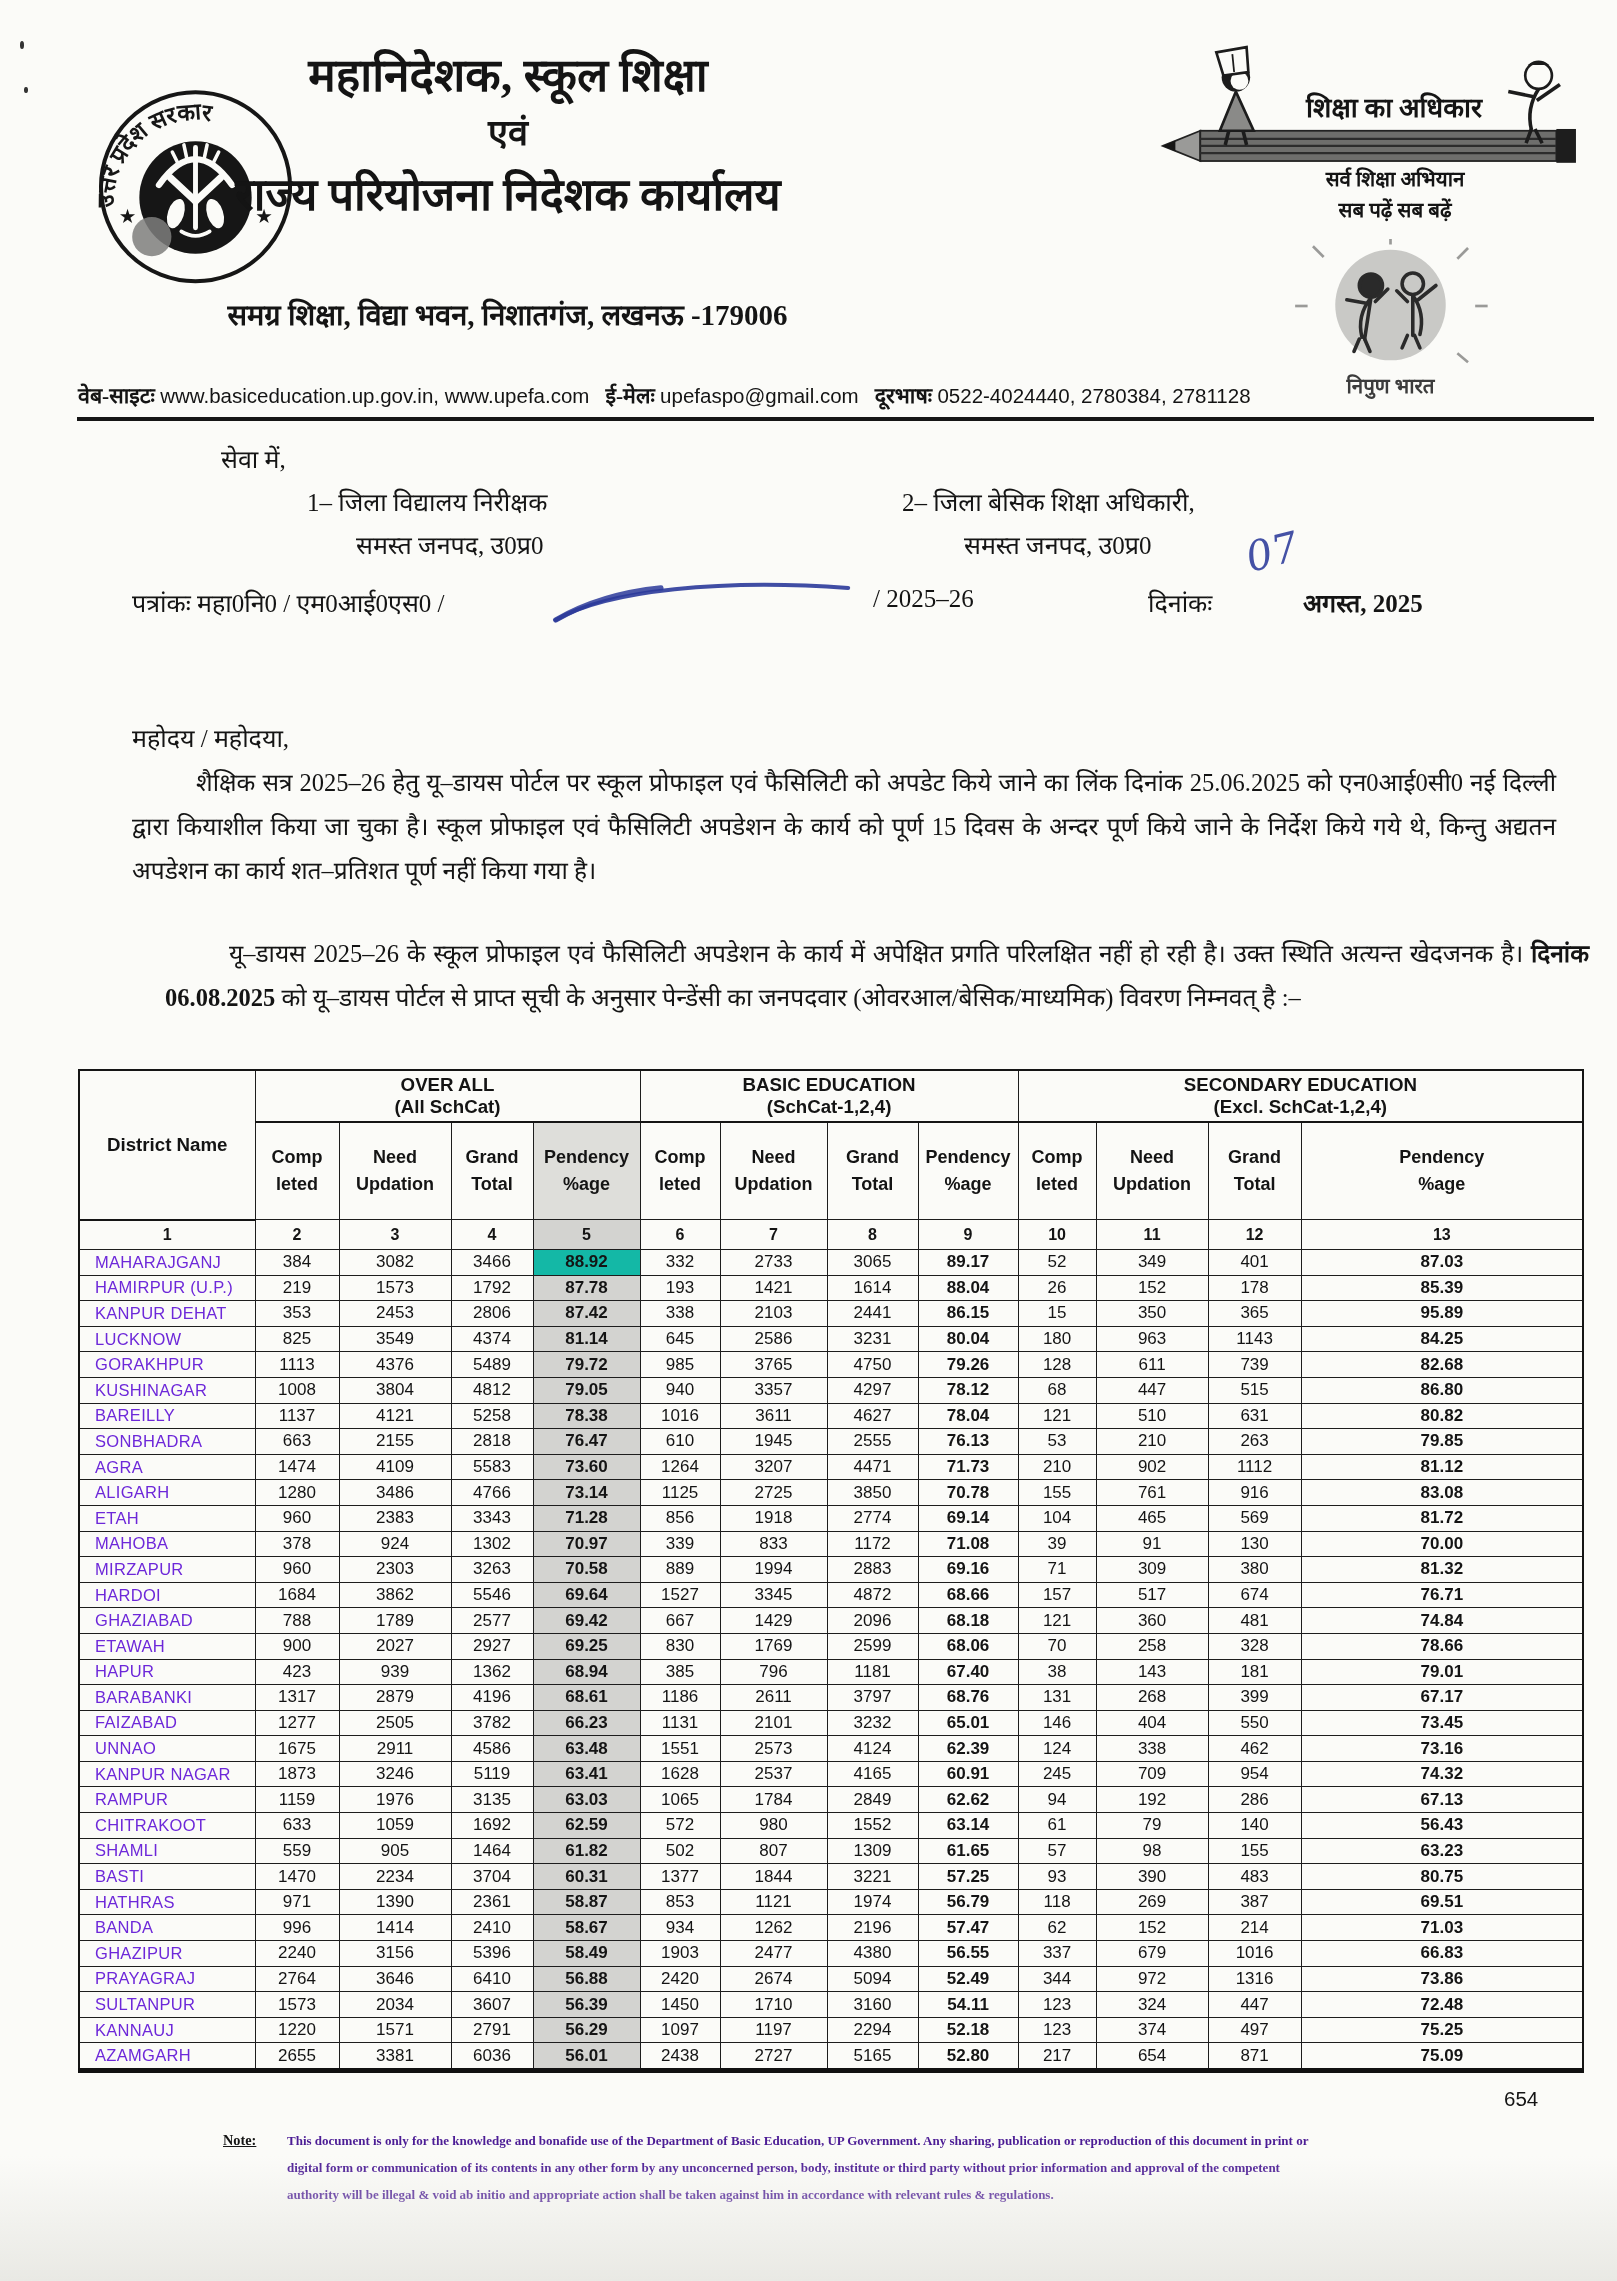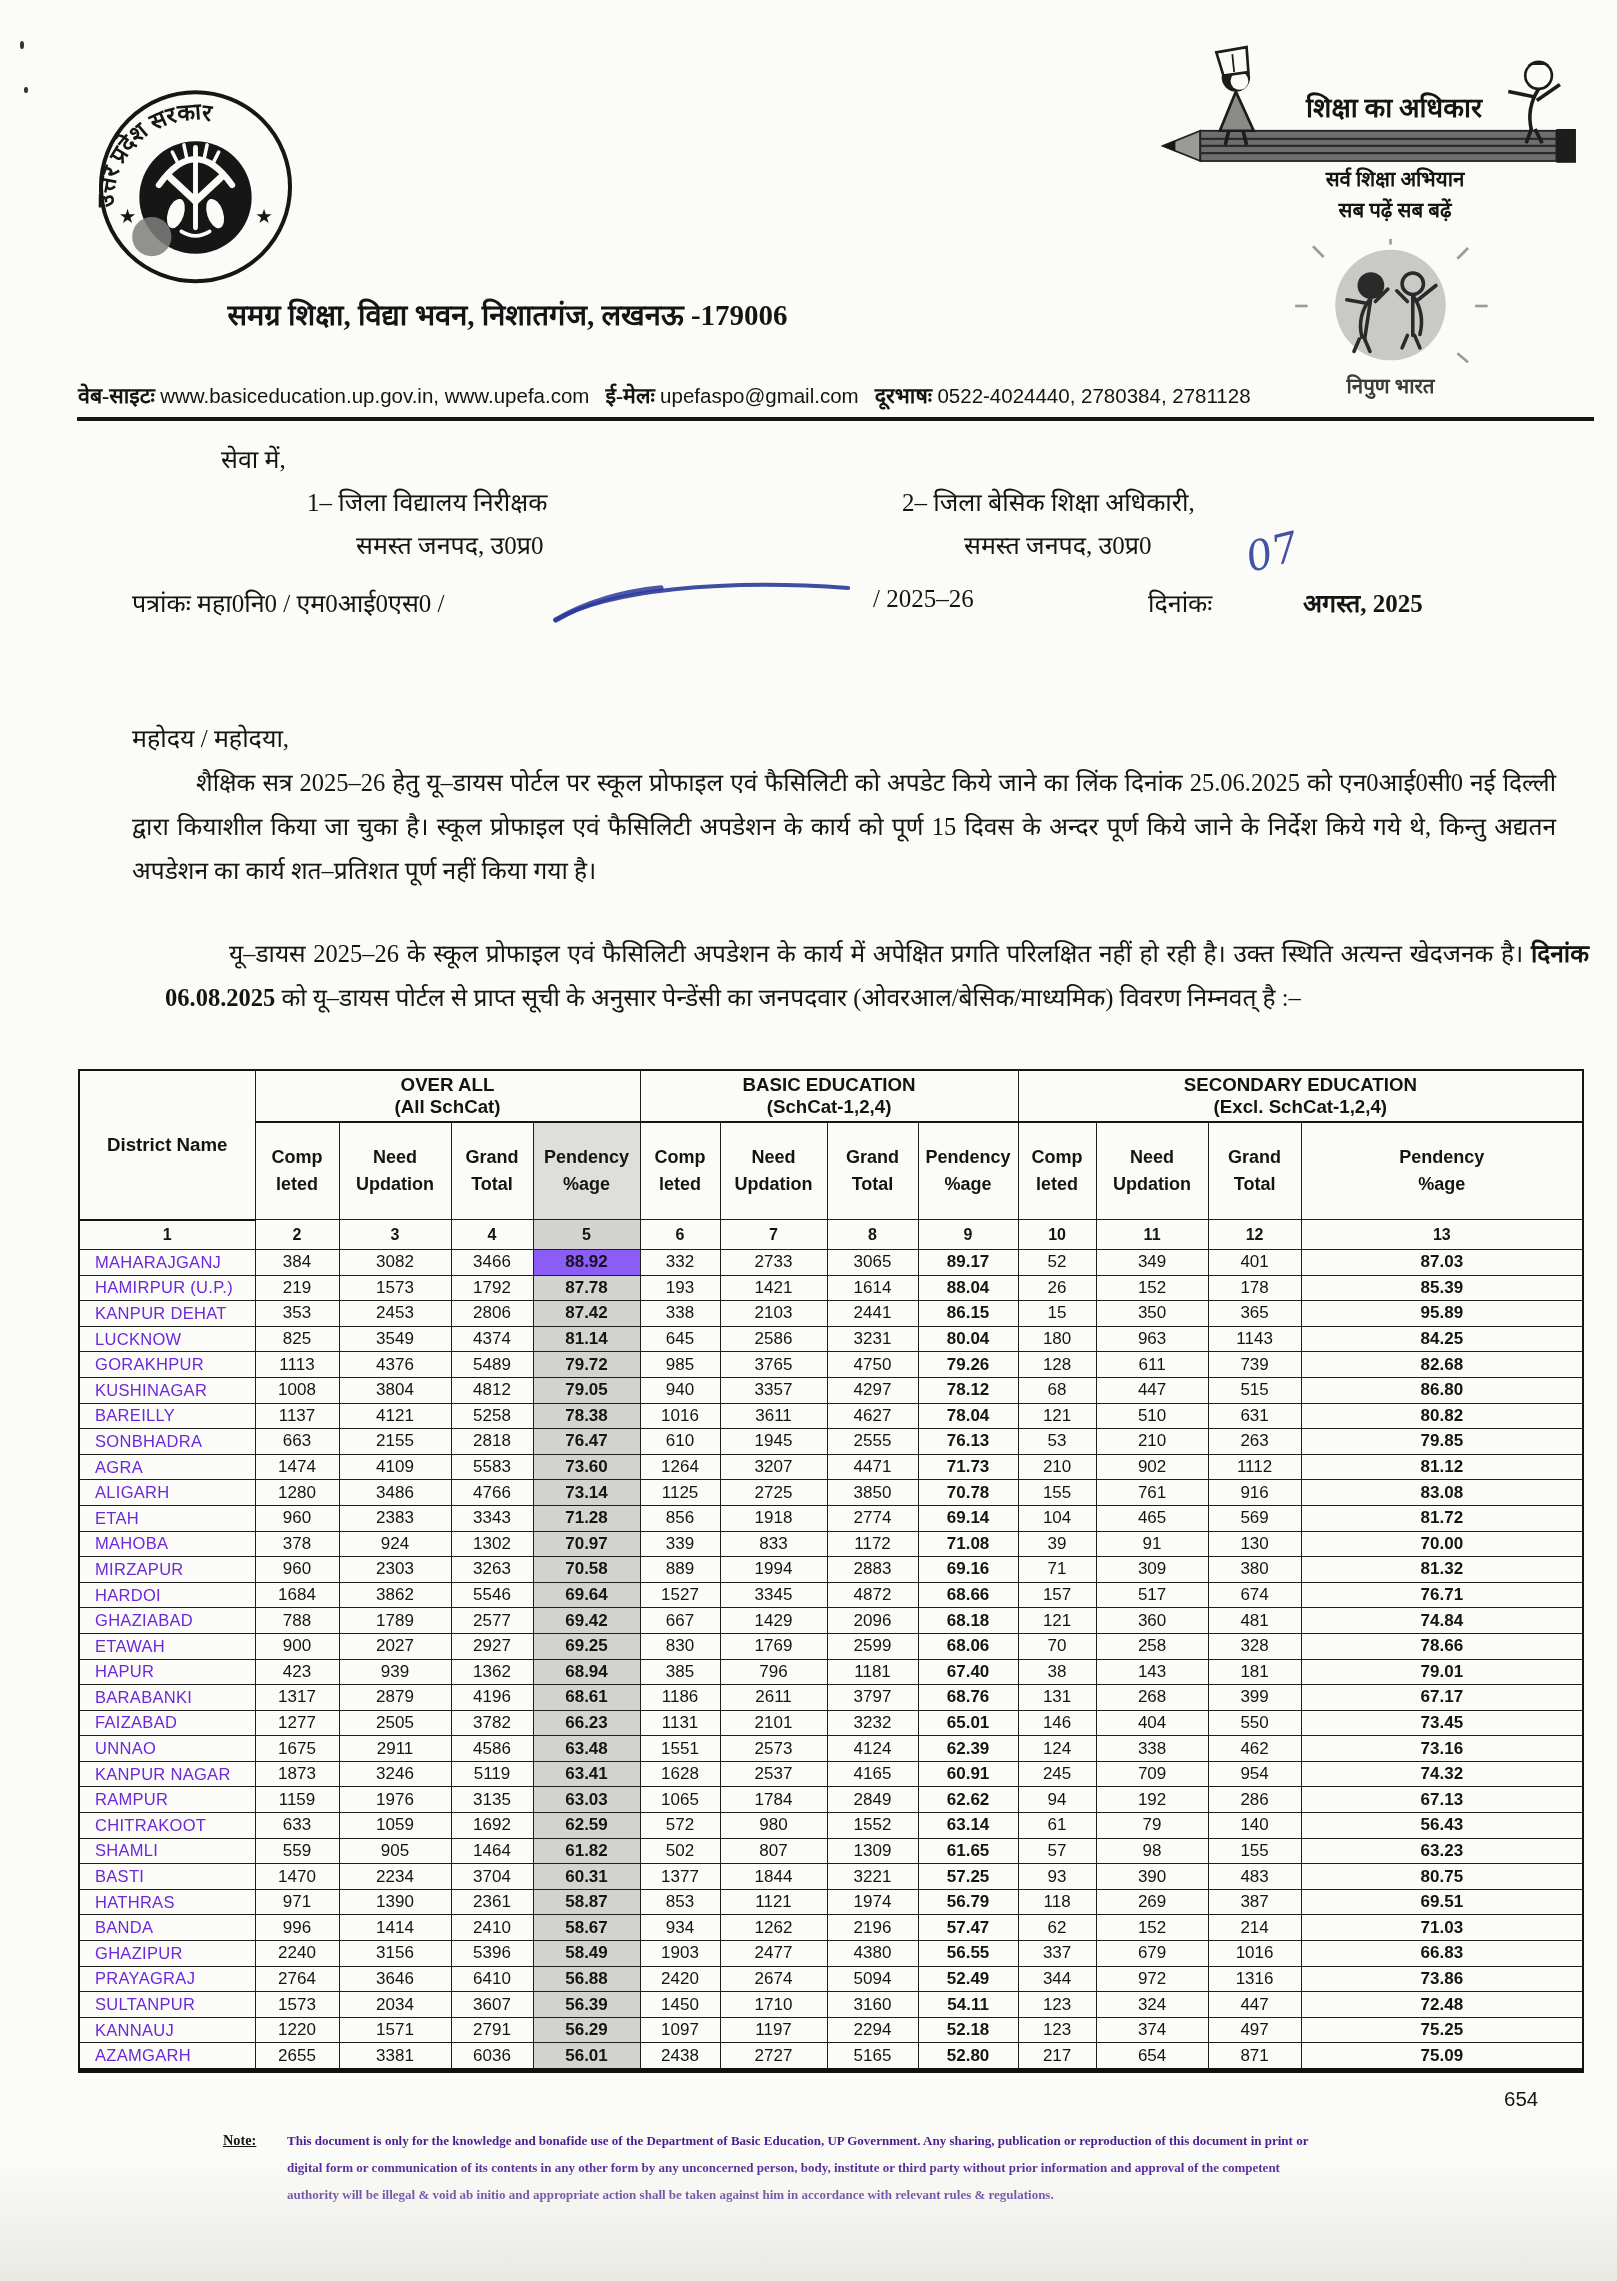--- a/index.html
+++ b/index.html
@@ -56,21 +56,21 @@
   .tb th,.tb td{border:1.5px solid #1d1d1d;text-align:center;vertical-align:middle;padding:0;overflow:hidden;}
   .tb thead tr.g th{height:50px;font-size:18.7px;font-weight:700;line-height:1.2;border-bottom:2.7px solid #151515;}
   .tb thead tr.s th{height:96px;font-size:18px;font-weight:700;line-height:1.5;}
   .tb thead tr.n td{height:28.5px;font-size:16px;font-weight:700;}
   .tb .distHead{font-size:18.7px;font-weight:700;}
   .tb tbody td{height:24.6px;font-size:17px;}
   .tb tbody td.dist{text-align:left;padding-left:15px;font-size:16.5px;letter-spacing:0.3px;color:#6d28d9;}
   .tb td.pend{font-weight:700;}
   .tb .shade{background:#d3d3d0;}
   .tb .shadeh{background:#dededa;}
-  .tb tbody td.dark{background:#8b5cf6;}
+  .tb tbody td.dark{background:#14b8a6;}
   
   .pageno{left:1504px;top:2087px;font-size:20.5px;font-family:"Liberation Sans",sans-serif;}
   .notelbl{left:223px;top:2132px;font-size:14.3px;font-weight:700;text-decoration:underline;}
   .noteln{left:287px;width:1274px;font-size:13px;font-weight:700;line-height:1;color:#4c1d95;}
   .n1{top:2134px;} .n2{top:2161px;} .n3{top:2188px;}
   .speck{position:absolute;background:#333;border-radius:50%;}
 </style>
 </head>
 <body>
 
@@ -97,20 +97,25 @@
       <path d="M116,138 L88,112" stroke-width="8"></path>
       <path d="M116,138 L144,112" stroke-width="8"></path>
       <path d="M96,95 l-6,-12 M106,89 l-3,-14 M126,89 l3,-14 M136,95 l6,-12" stroke-width="4"></path>
       <ellipse cx="94" cy="152" rx="9" ry="17" transform="rotate(18 94 152)" fill="#fbfbf8" stroke="none"></ellipse>
       <ellipse cx="138" cy="152" rx="9" ry="17" transform="rotate(-18 138 152)" fill="#fbfbf8" stroke="none"></ellipse>
       <path d="M100,172 q16,10 32,0" stroke-width="4"></path>
     </g>
     <circle cx="67" cy="178" r="22" fill="#7e7e7c" opacity=".85"></circle>
   </svg>
 
+  <div class="abs titleblock">
+    <div class="t1">महानिदेशक, स्कूल शिक्षा</div>
+    <div class="t2">एवं</div>
+    <div class="t3">राज्य परियोजना निदेशक कार्यालय</div>
+  </div>
   <div class="abs addr">समग्र शिक्षा, विद्या भवन, निशातगंज, लखनऊ -179006</div>
 
   <div class="abs rte">
     <svg width="454" height="192" viewBox="0 0 510 215">
 
       <polygon points="10,113 52,96 52,130" fill="#9a9a98" stroke="#222" stroke-width="2"></polygon>
       <polygon points="10,113 24,107 24,119" fill="#161616"></polygon>
       <rect x="52" y="96" width="400" height="34" fill="#6e6e6c" stroke="#222" stroke-width="2"></rect>
       <line x1="52" y1="105" x2="452" y2="105" stroke="#2c2c2c" stroke-width="2.5"></line>
       <line x1="52" y1="113" x2="452" y2="113" stroke="#2c2c2c" stroke-width="2.5"></line>

